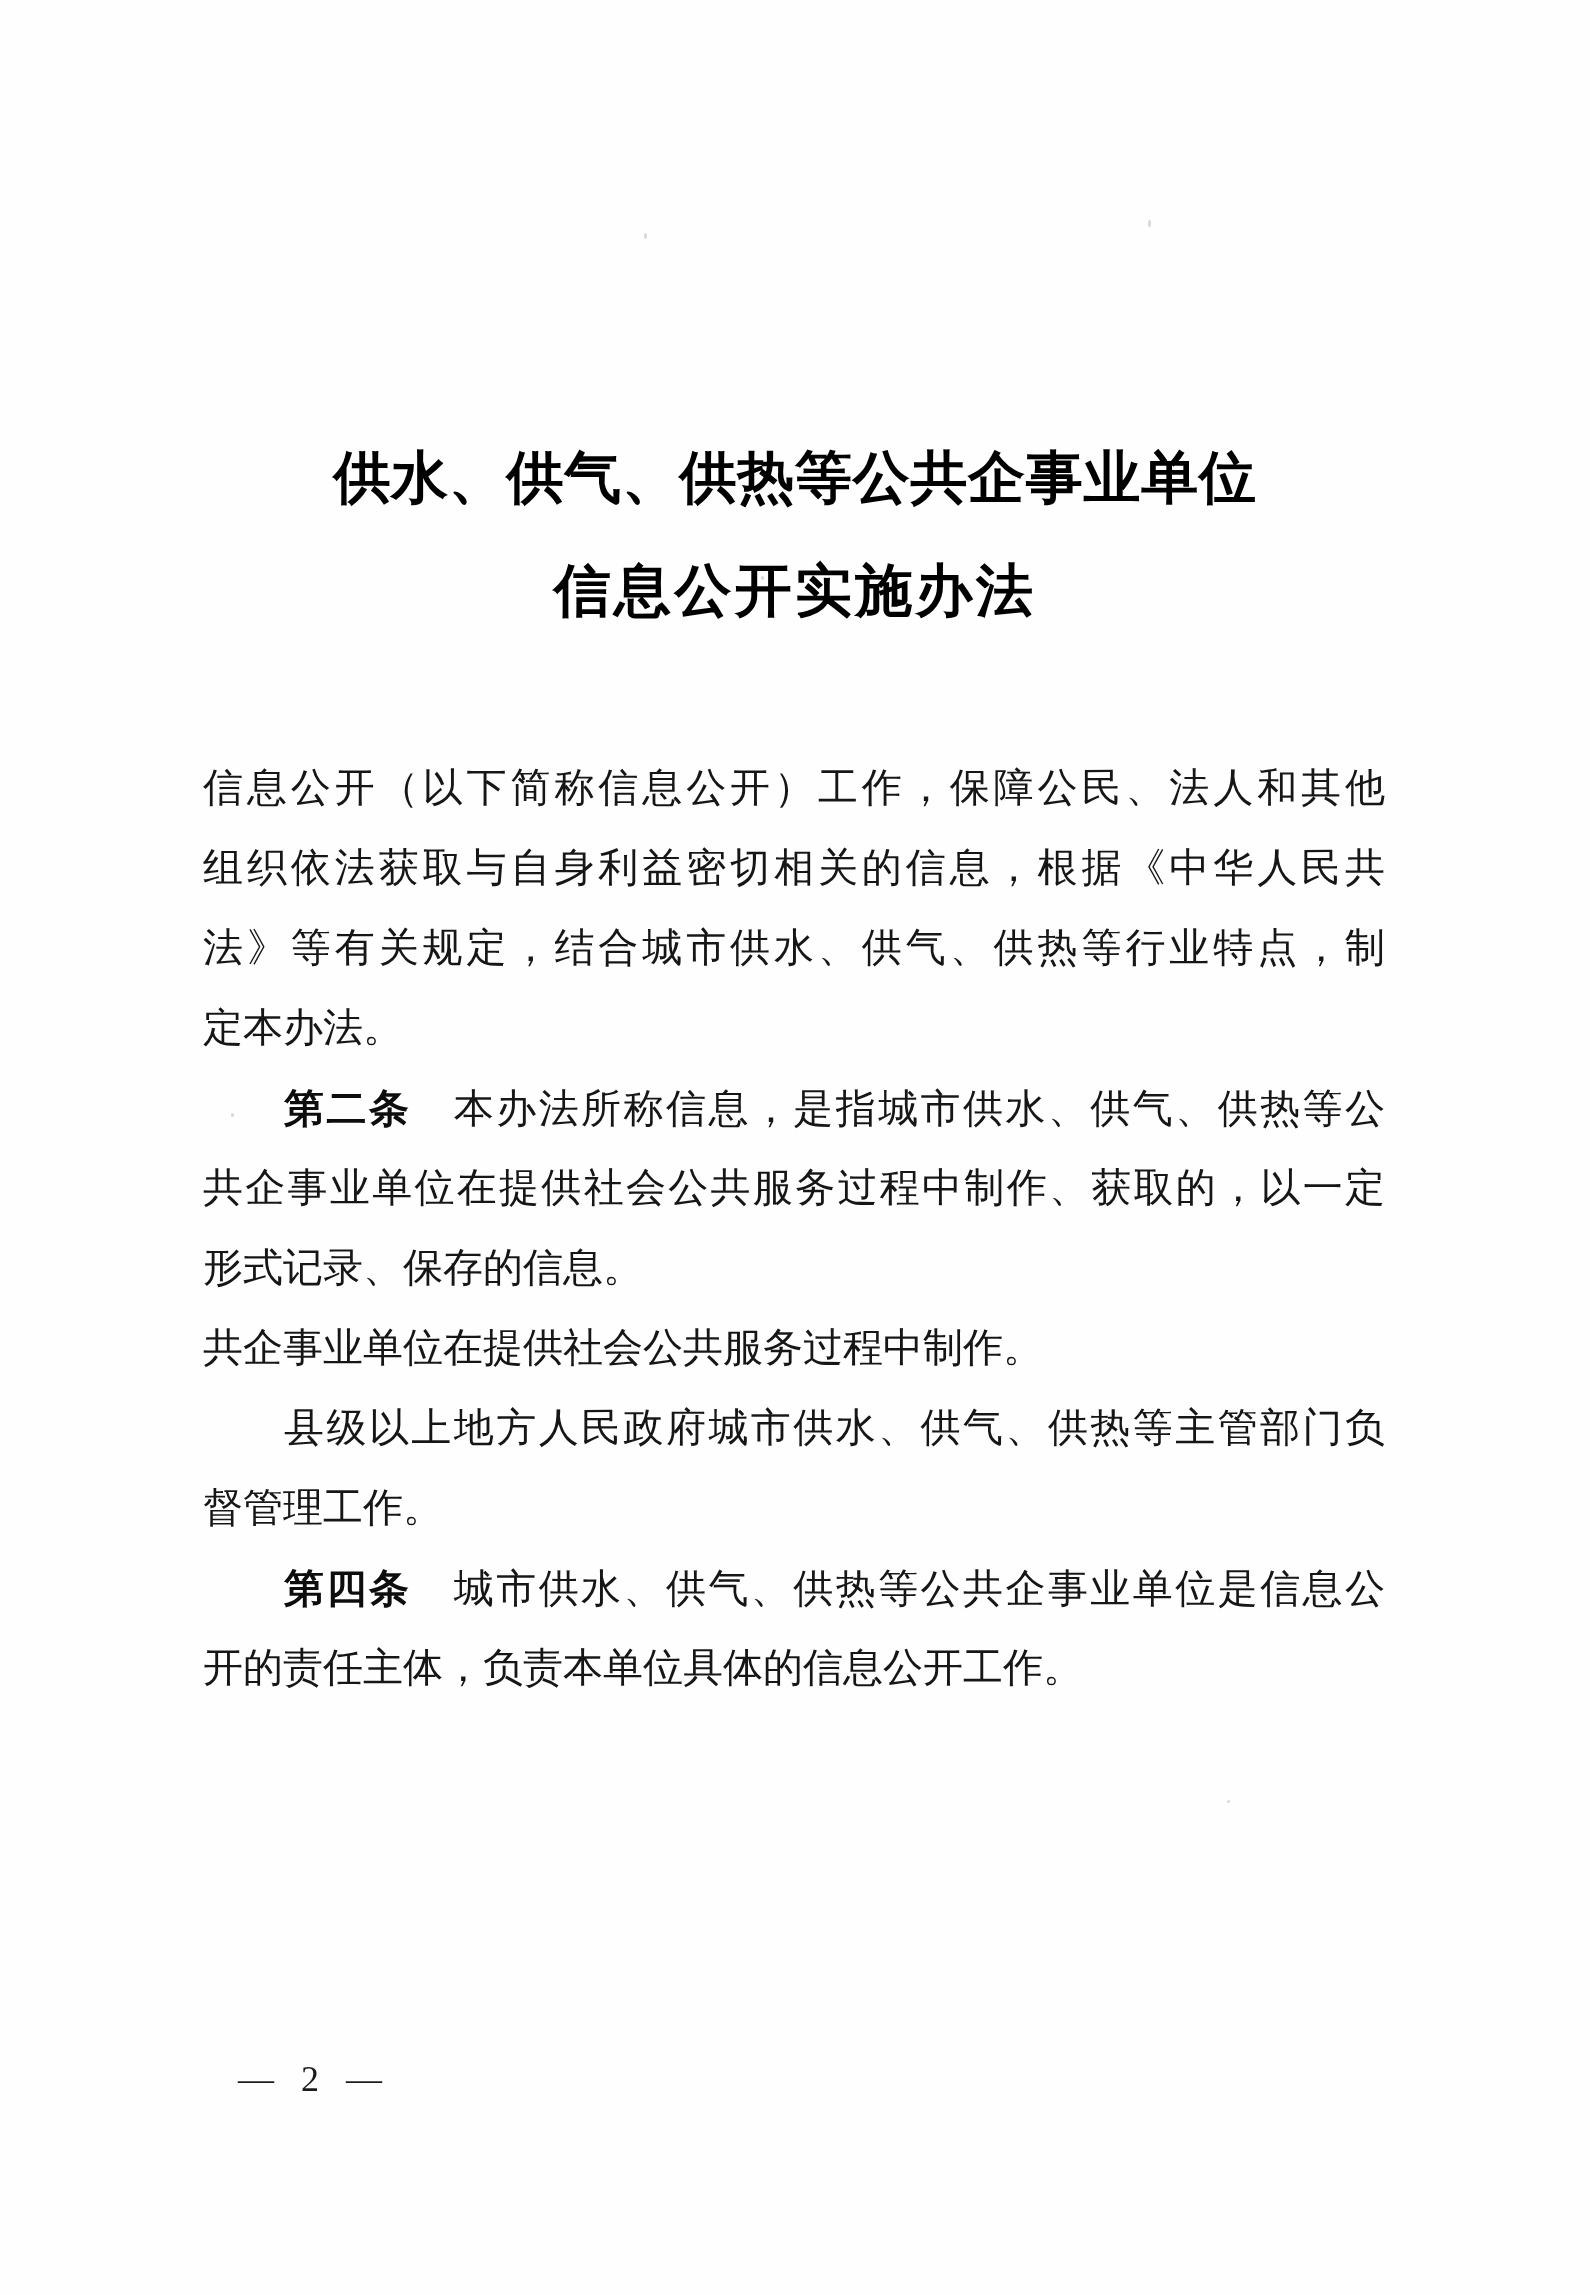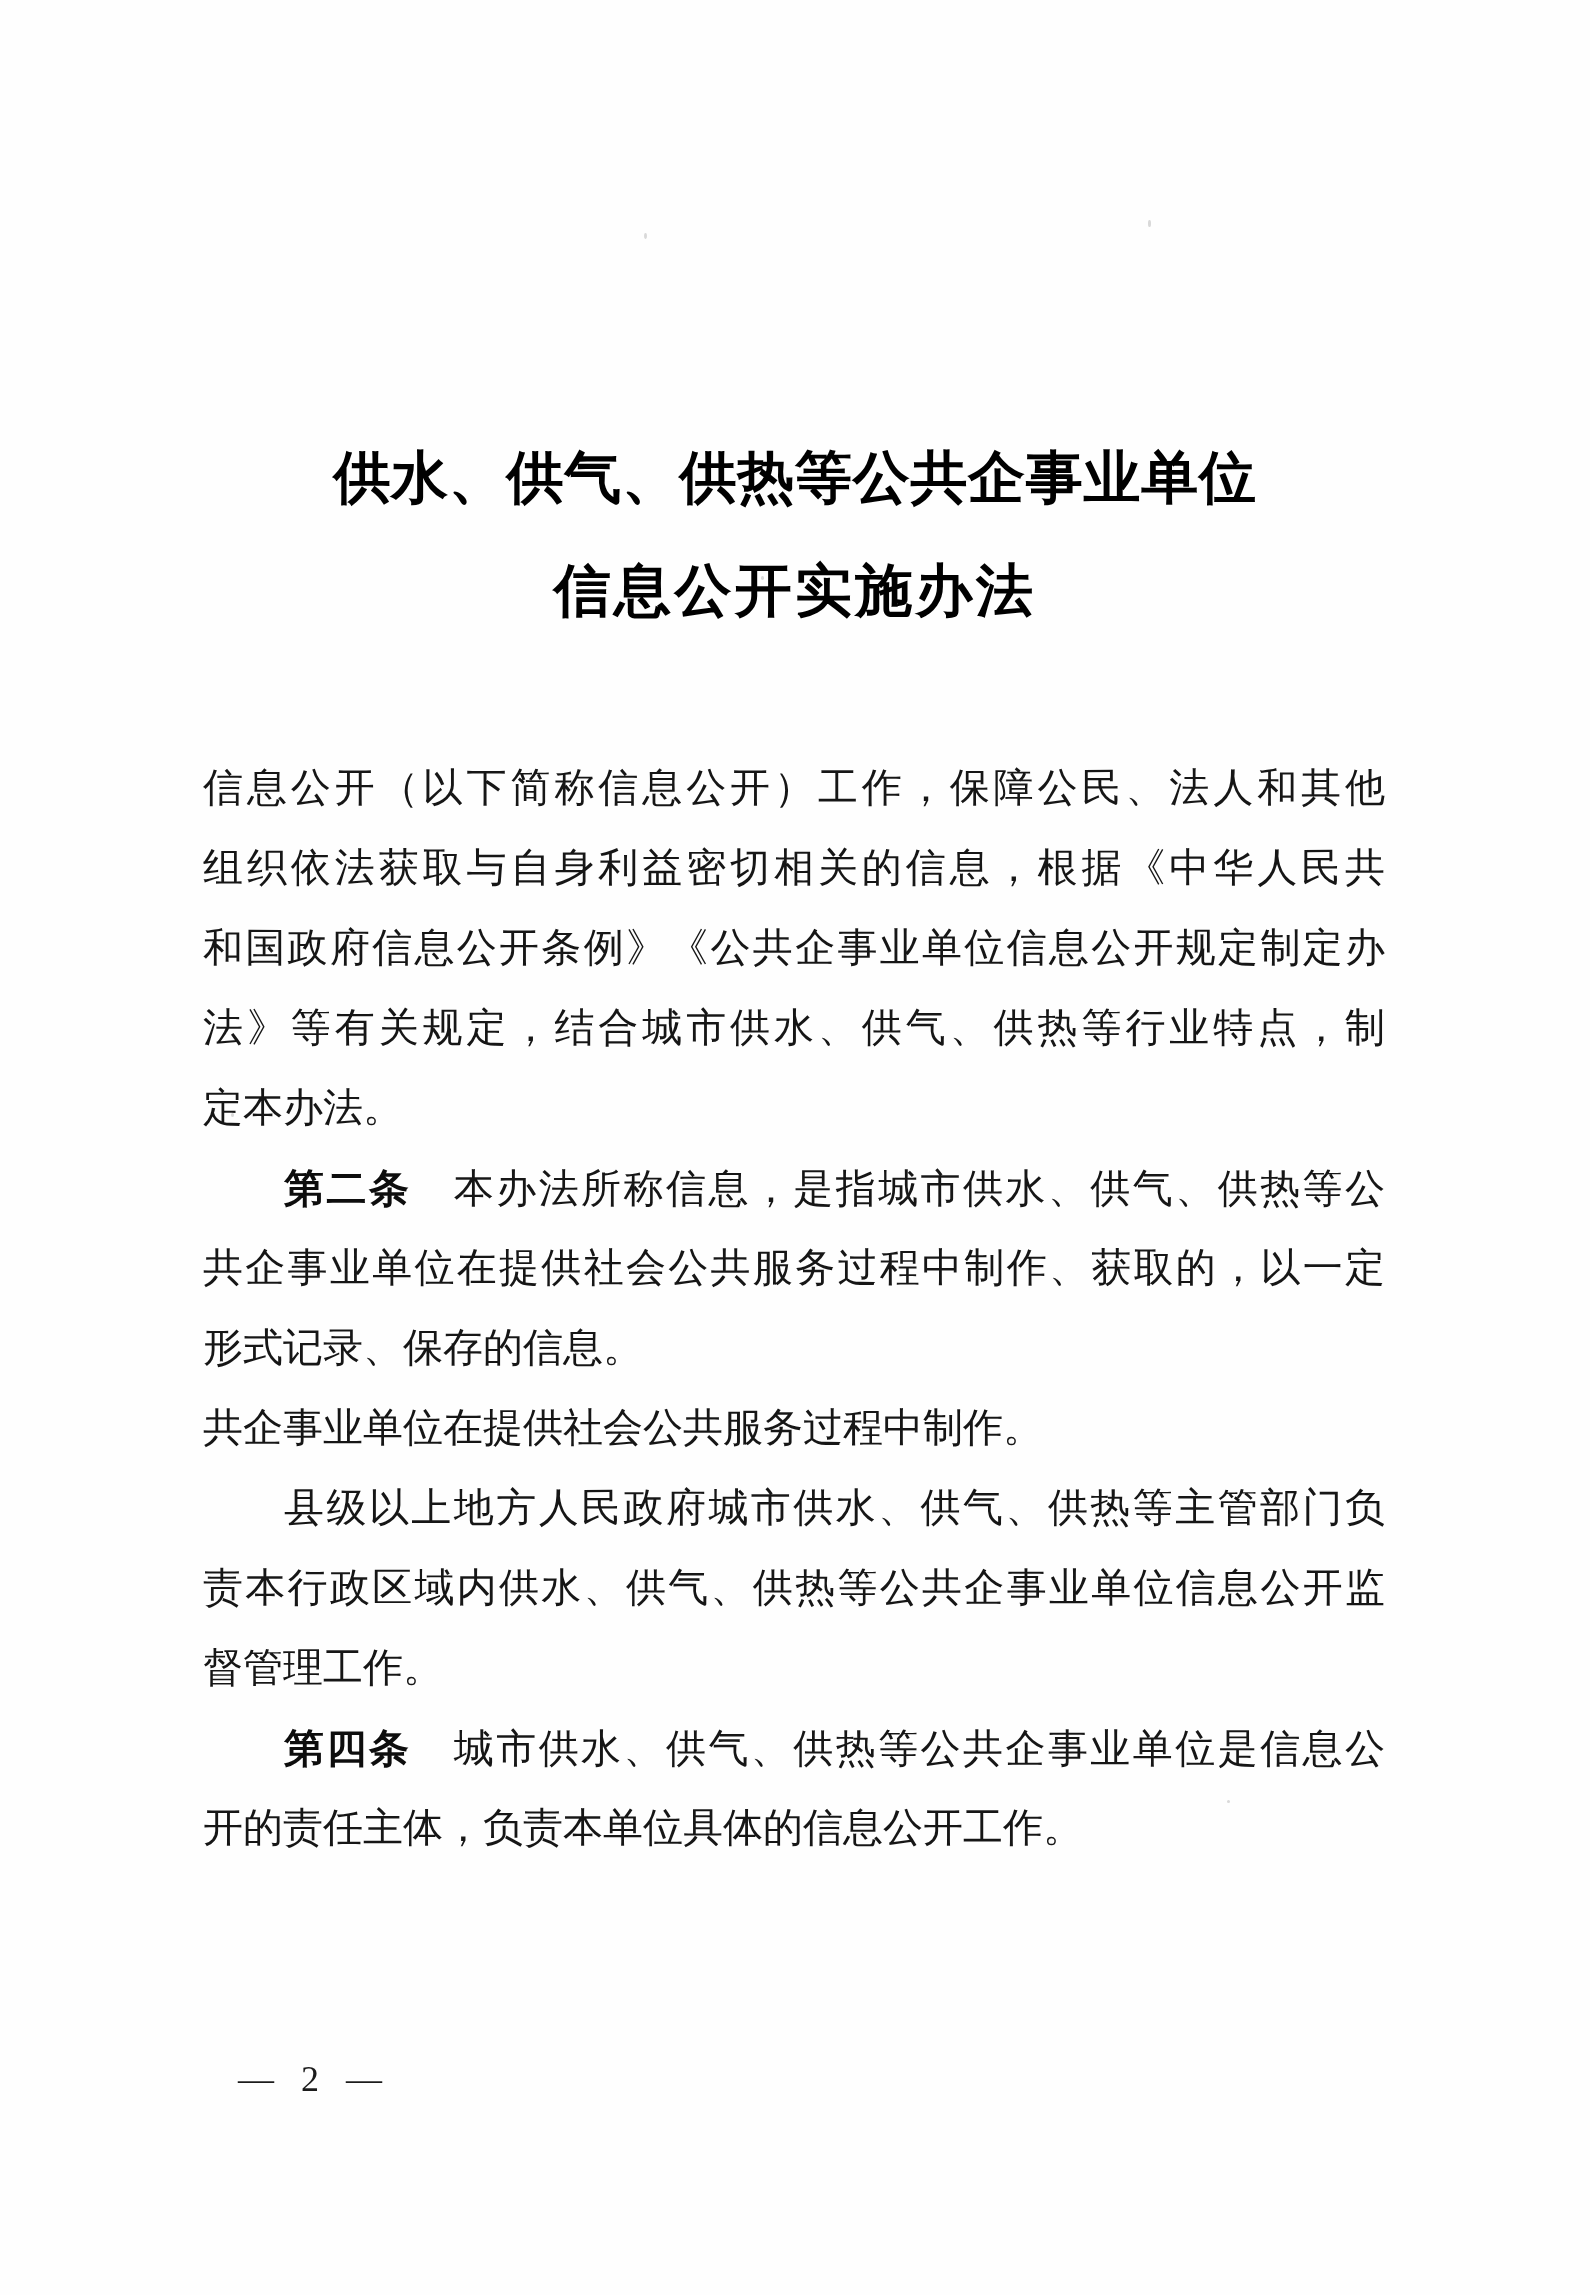--- a/index.html
+++ b/index.html
@@ -84,29 +84,27 @@
 
 <div class="page" style="background: rgb(254, 254, 254); color: rgb(22, 22, 22);">
 
   <h1 class="title title-line1">供水、供气、供热等公共企事业单位</h1>
 
   <h1 class="title title-line2">信息公开实施办法</h1>
 
   <div class="doc-body" id="body-lines">
       <div class="line"><span>信息公开（以下简称信息公开）工作，保障公民、法人和其他</span></div>
       <div class="line"><span>组织依法获取与自身利益密切相关的信息，根据《中华人民共</span></div>
-      <div class="line"><span>和国政府信息公开条例》《公共企事业单位信息公开规定制定办</span></div>
       <div class="line"><span>法》等有关规定，结合城市供水、供气、供热等行业特点，制</span></div>
       <div class="line last"><span>定本办法。</span></div>
       <div class="line indent"><span class="term">第二条</span><span class="gap"></span><span>本办法所称信息，是指城市供水、供气、供热等公</span></div>
       <div class="line"><span>共企事业单位在提供社会公共服务过程中制作、获取的，以一定</span></div>
       <div class="line last"><span>形式记录、保存的信息。</span></div>
       <div class="line last"><span>共企事业单位在提供社会公共服务过程中制作。</span></div>
       <div class="line indent"><span>县级以上地方人民政府城市供水、供气、供热等主管部门负</span></div>
-      <div class="line"><span>责本行政区域内供水、供气、供热等公共企事业单位信息公开监</span></div>
       <div class="line last"><span>督管理工作。</span></div>
       <div class="line indent"><span class="term">第四条</span><span class="gap"></span><span>城市供水、供气、供热等公共企事业单位是信息公</span></div>
       <div class="line last"><span>开的责任主体，负责本单位具体的信息公开工作。</span></div>
     </div>
 
   <div class="page-number">— 2 —</div>
 
   <div class="speck" style="left:644px;  top:233px;  width:2.6px; height:5.9px;"></div>
   <div class="speck" style="left:1148px; top:220px;  width:2.6px; height:7.2px;"></div>
   <div class="speck" style="left:761px; top:576px;  width:3.3px; height:3.9px;"></div>

